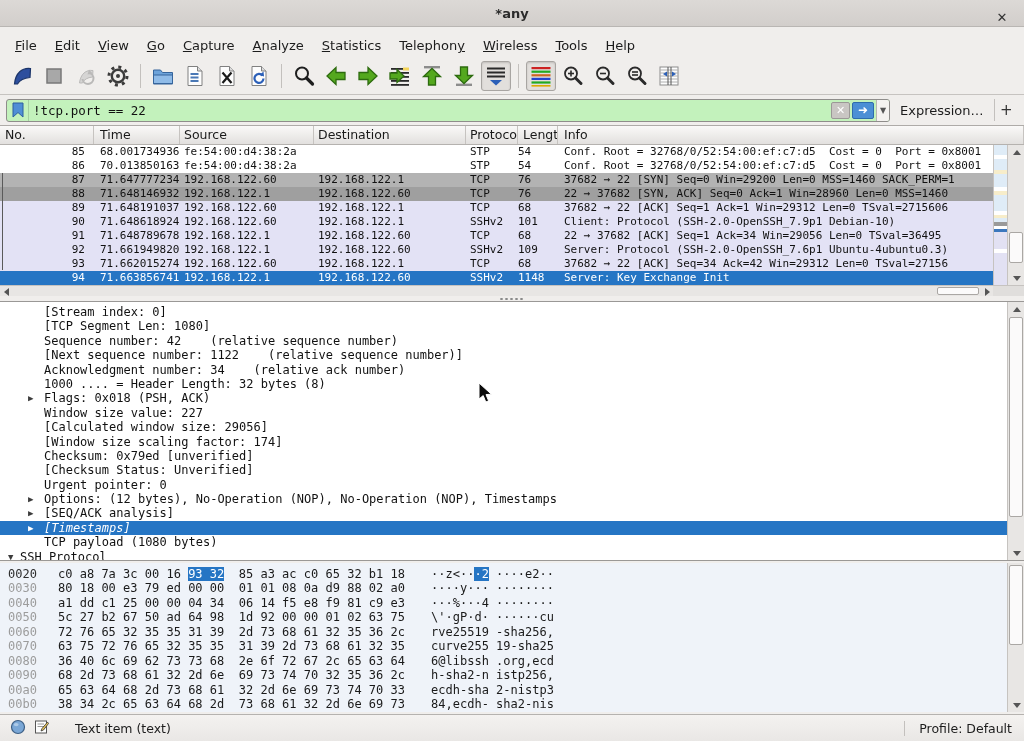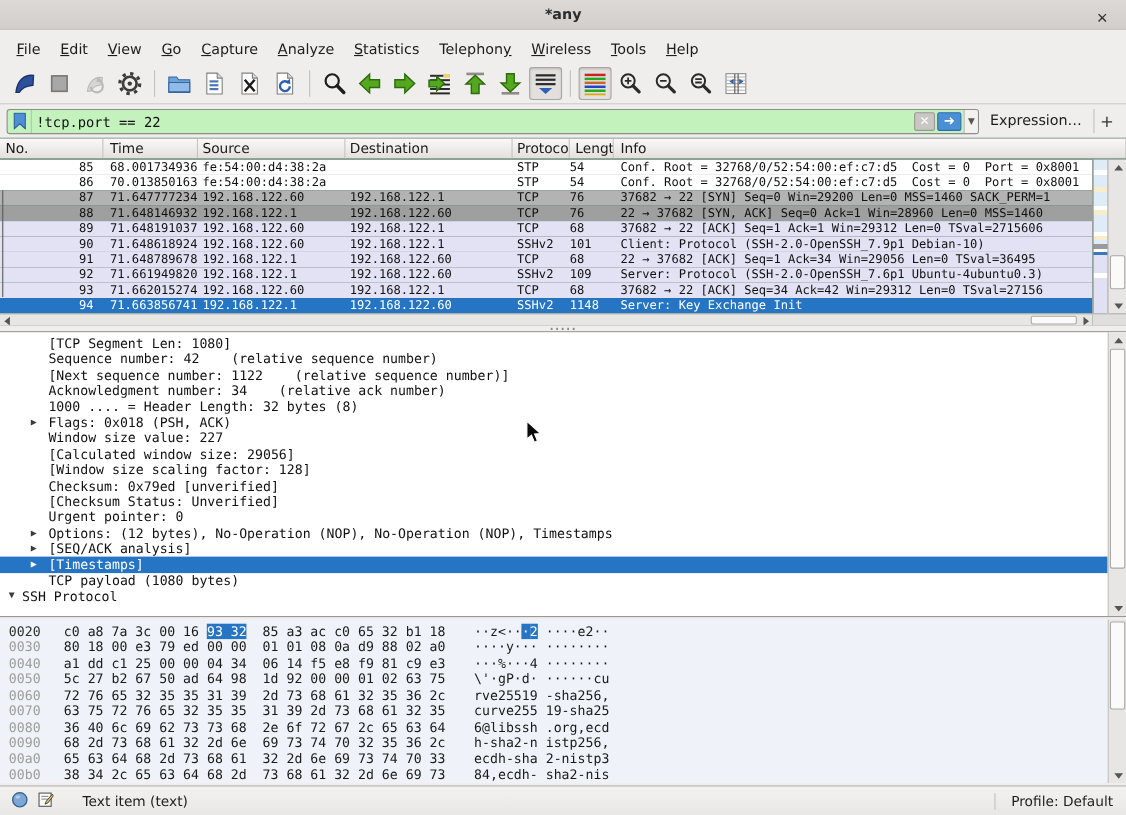--- a/index.html
+++ b/index.html
@@ -419,35 +419,36 @@
   </div>
   <div id="pl-corner"></div>
 </div>
 
 <div id="splitter1">
     <div class="dots"></div>
   </div>
 
 <div id="details">
   <div id="dlines">
+      <div class="dline"><span style="position: absolute; left: 44px;">[Stream index: 0]</span></div>
       <div class="dline"><span style="position: absolute; left: 44px;">[TCP Segment Len: 1080]</span></div>
       <div class="dline"><span style="position: absolute; left: 44px;">Sequence number: 42    (relative sequence number)</span></div>
       <div class="dline"><span style="position: absolute; left: 44px;">[Next sequence number: 1122    (relative sequence number)]</span></div>
       <div class="dline"><span style="position: absolute; left: 44px;">Acknowledgment number: 34    (relative ack number)</span></div>
       <div class="dline"><span style="position: absolute; left: 44px;">1000 .... = Header Length: 32 bytes (8)</span></div>
       <div class="dline"><span class="expander" style="left: 28px;">▶</span><span style="position: absolute; left: 44px;">Flags: 0x018 (PSH, ACK)</span></div>
       <div class="dline"><span style="position: absolute; left: 44px;">Window size value: 227</span></div>
       <div class="dline"><span style="position: absolute; left: 44px;">[Calculated window size: 29056]</span></div>
-      <div class="dline"><span style="position: absolute; left: 44px;">[Window size scaling factor: 128]</span></div>
+      <div class="dline"><span style="position: absolute; left: 44px;">[Window size scaling factor: 174]</span></div>
       <div class="dline"><span style="position: absolute; left: 44px;">Checksum: 0x79ed [unverified]</span></div>
       <div class="dline"><span style="position: absolute; left: 44px;">[Checksum Status: Unverified]</span></div>
       <div class="dline"><span style="position: absolute; left: 44px;">Urgent pointer: 0</span></div>
       <div class="dline"><span class="expander" style="left: 28px;">▶</span><span style="position: absolute; left: 44px;">Options: (12 bytes), No-Operation (NOP), No-Operation (NOP), Timestamps</span></div>
       <div class="dline"><span class="expander" style="left: 28px;">▶</span><span style="position: absolute; left: 44px;">[SEQ/ACK analysis]</span></div>
-      <div class="dline selected"><span class="expander" style="left: 28px;">▶</span><span style="position: absolute; left: 44px;">[Timestamps]</span></div>
+      <div class="dline selected"><span class="expander" style="left: 28px;">▶</span><span style="position: absolute; left: 44px; font-style: italic;">[Timestamps]</span></div>
       <div class="dline"><span style="position: absolute; left: 44px;">TCP payload (1080 bytes)</span></div>
       <div class="dline"><span class="expander" style="left: 8px;">▼</span><span style="position: absolute; left: 20px;">SSH Protocol</span></div>
     </div>
   <div class="vscroll">
     <div class="sb-arrow up">
         <div class="tri-up"></div>
       </div>
     <div class="sb-thumb" id="dt-thumb"></div>
     <div class="sb-arrow down">
         <div class="tri-down"></div>

